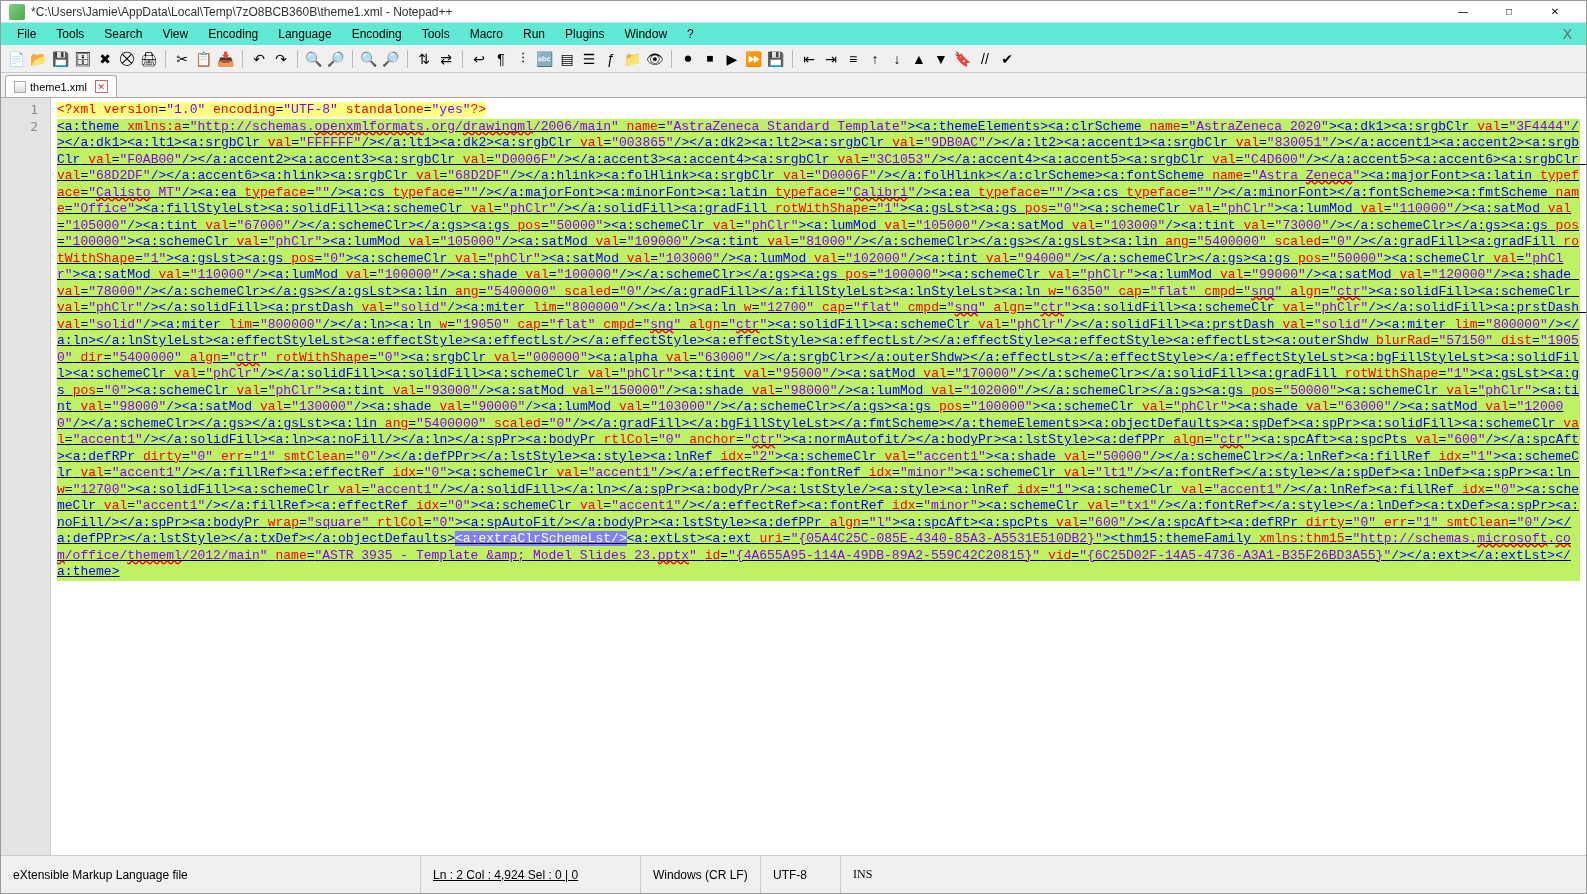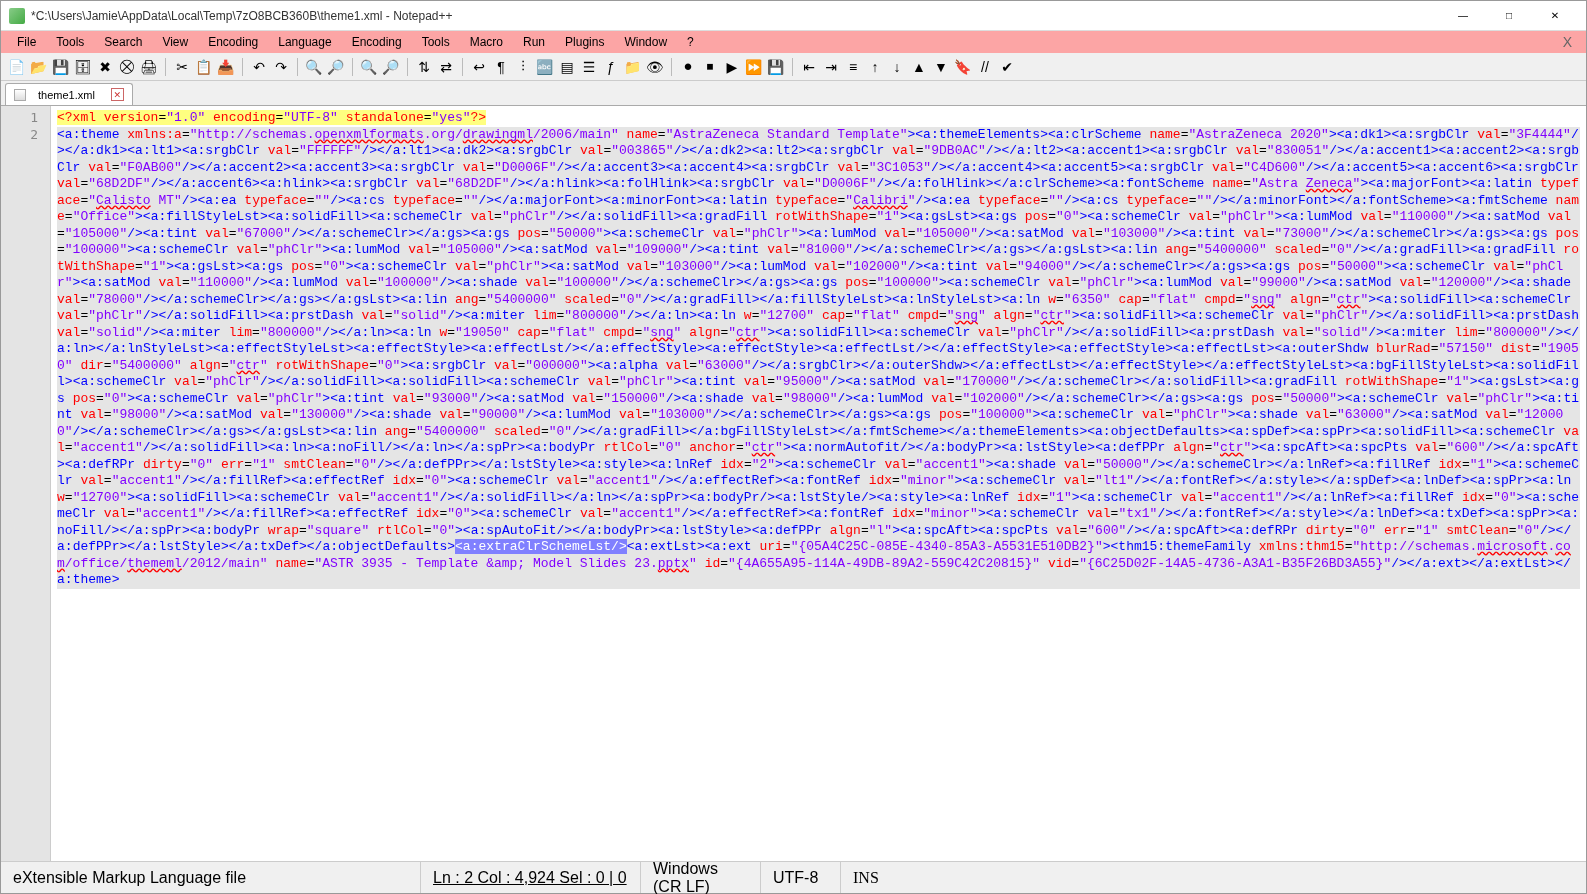--- a/index.html
+++ b/index.html
@@ -1,44 +1,44 @@
 <!DOCTYPE html>
 <html><head>
 <meta charset="utf-8">
 <style>
 * { margin: 0; padding: 0; box-sizing: border-box; }
 body { font-family: "Segoe UI", Tahoma, sans-serif; font-size: 12px; background: #fff; overflow: hidden; }
 .window { width: 1587px; height: 894px; display: flex; flex-direction: column; border: 1px solid #999; position: relative; margin: 0 auto; background: #f0f0f0; }
-.titlebar { height: 30px; display: flex; align-items: center; padding: 0 8px; background: #fff; border-bottom: 1px solid #ddd; }
+.titlebar { height: 22px; display: flex; align-items: center; padding: 0 8px; background: #fff; border-bottom: 1px solid #ddd; }
 .titlebar .icon { width: 16px; height: 16px; margin-right: 6px; background: linear-gradient(135deg,#8c8,#4a4); border-radius: 2px; }
 .titlebar .title { flex: 1; font-size: 12px; color: #333; }
 .titlebar .winbtn { width: 46px; height: 30px; display: flex; align-items: center; justify-content: center; font-family: "Segoe MDL2 Assets", sans-serif; font-size: 10px; cursor: pointer; }
-.menubar { height: 22px; display: flex; align-items: center; padding: 0 6px; background: #fca5a5; font-size: 12px; }
+.menubar { height: 22px; display: flex; align-items: center; padding: 0 6px; background: #5eead4; font-size: 12px; }
 .menubar .menu { padding: 2px 10px; cursor: pointer; }
 .menubar .closex { margin-left: auto; padding: 0 8px; font-size: 14px; cursor: pointer; color: #666; }
 .toolbar { height: 28px; display: flex; align-items: center; padding: 2px 6px; background: #f0f0f0; border-bottom: 1px solid #ccc; gap: 2px; }
 .tb { width: 20px; height: 20px; display: inline-flex; align-items: center; justify-content: center; cursor: pointer; border: 1px solid transparent; font-size: 14px; }
 .sep { width: 1px; height: 18px; background: #bbb; margin: 0 4px; }
 .tabbar { height: 24px; display: flex; align-items: flex-end; padding: 0 4px; background: #f0f0f0; }
-.tab { height: 22px; display: flex; align-items: center; padding: 0 8px; background: #fff; border: 1px solid #aaa; border-bottom: none; border-radius: 3px 3px 0 0; font-size: 11px; gap: 12px; cursor: pointer; }
+.tab { height: 22px; display: flex; align-items: center; padding: 0 8px; background: #fff; border: 1px solid #aaa; border-bottom: none; border-radius: 3px 3px 0 0; font-size: 11px; gap: 4px; cursor: pointer; }
 .tab .ficon { width: 12px; height: 12px; background: linear-gradient(#fff,#ddd); border: 1px solid #aaa; }
 .tab .tclose { width: 13px; height: 13px; display: flex; align-items: center; justify-content: center; font-size: 9px; border: 1px solid #c66; color: #c33; margin-left: 4px; }
 .editor { flex: 1; display: flex; background: #fff; overflow: hidden; border-top: 1px solid #aaa; }
 .gutter { width: 50px; background: #e4e4e4; border-right: 1px solid #ccc; padding-top: 4px; text-align: right; font-family: Consolas, monospace; font-size: 13px; color: #888; }
 .gutter div { padding-right: 12px; height: 16.5px; line-height: 16.5px; }
 .code { flex: 1; padding: 4px 6px; font-family: Consolas, "Courier New", monospace; font-size: 13px; line-height: 16.5px; white-space: pre-wrap; word-break: break-all; overflow-y: auto; color: #000; }
-.code .line2 { background: #e5e5e5; display: block; }
+.code .line2 { background: #bef264; display: block; text-decoration: underline; }
 .hl-decl { background: #ffff80; }
 .t { color: #0000ff; } 
 .a { color: #ff0000; } 
 .v { color: #8000ff; } 
 .p { color: #000; } 
 .sel { background: #8080ff; color: #fff; }
 .squig { text-decoration: underline wavy red; text-decoration-skip-ink: none; }
-.statusbar { height: 32px; display: flex; align-items: center; background: #f0f0f0; border-top: 1px solid #ccc; font-size: 16px; }
+.statusbar { height: 38px; display: flex; align-items: center; background: #f0f0f0; border-top: 1px solid #ccc; font-size: 12px; }
 .statusbar .cell { padding: 0 12px; border-right: 1px solid #ccc; height: 100%; display: flex; align-items: center; }
 .statusbar .cell:last-child { border-right: none; }
 .statusbar .spacer { flex: 1; }
 </style>
 </head>
 <body>
 
 <div class="window">
 
   <div class="titlebar">

